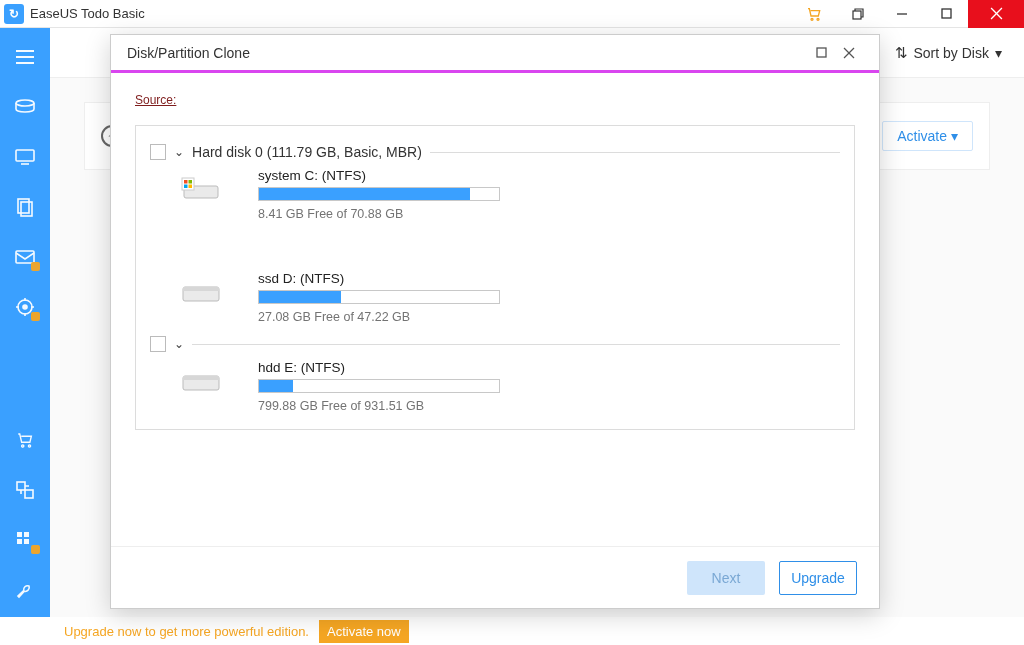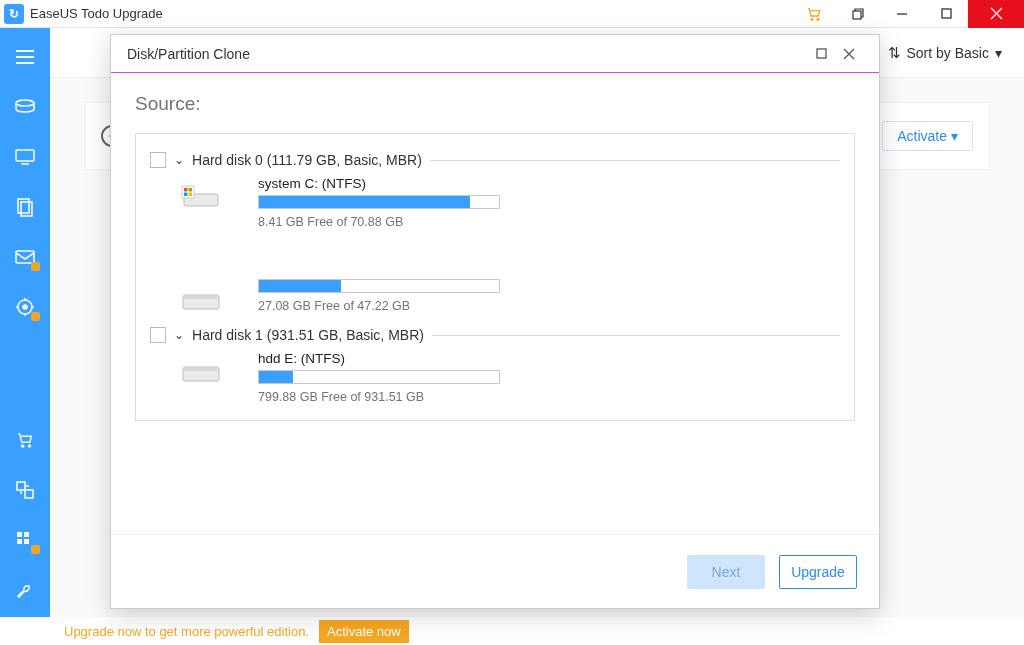--- a/index.html
+++ b/index.html
@@ -31,54 +31,54 @@
   .target-ico { width:22px; height:22px; border:2px solid #666; border-radius:50%; display:flex; align-items:center; justify-content:center; font-size:11px;}
   .adv-btn { margin-left:auto; font-size:14px; color:#2f8fe8; border:1px solid #cfe5fb; background:#fff; padding:6px 14px; border-radius:2px; display:flex; gap:4px; align-items:center;}
 
   
   .promo { position:absolute; left:50px; right:17px; bottom:0; height:28px; background:#fff; display:flex; align-items:center; padding:0 14px; gap:10px; font-size:13px;}
   .promo .msg { color:#f5a623; }
   .promo .act { background:#f5a623; color:#fff; padding:4px 8px; font-size:13px;}
 
   
   .modal { position:absolute; left:110px; top:34px; width:770px; height:575px; background:#fff; border:1px solid #ccc; box-shadow:0 6px 24px rgba(0,0,0,.18); display:flex; flex-direction:column;}
-  .modal-head { height:38px; display:flex; align-items:center; padding:0 16px; border-bottom:1px solid #d946ef; font-size:14px; color:#333;}
+  .modal-head { height:38px; display:flex; align-items:center; padding:0 16px; border-bottom:3px solid #d946ef; font-size:14px; color:#333;}
   .modal-head .spacer { flex:1; }
   .mh-btn { width:28px; height:28px; display:flex; align-items:center; justify-content:center; color:#555; font-size:13px;}
 
   .modal-body { flex:1; padding:14px 24px 6px 24px; overflow:auto; }
-  .src-label { font-size:19px; color:#737373; margin:6px 0 18px 0;}
+  .src-label { font-size:12px; color:#7f1d1d; margin:6px 0 18px 0;text-decoration:underline;}
   .disk-group { border:1px solid #dcdcdc; padding:14px 14px 4px 14px; }
 
   .disk-row { display:flex; align-items:center; gap:8px; font-size:14px; color:#333; margin:4px 0 8px 0;}
   .disk-row .line { flex:1; height:1px; background:#dcdcdc; }
   .chk { width:16px; height:16px; border:1px solid #bbb; background:#fff; }
   .disc { transform:rotate(0deg); font-size:12px; color:#444;}
 
   .parts { display:flex; gap:50px; flex-wrap:wrap; margin:6px 0 12px 30px;}
   .part { display:flex; gap:12px; width:320px;}
   .part-ico { width:42px; height:30px; margin-top:6px; display:flex; align-items:center; justify-content:center;}
   .drive-svg { width:42px; height:26px; }
   .part-info { flex:1;margin-left:24px; }
   .part-name { font-size:13.5px; color:#222; margin-bottom:4px;}
   .bar { width:100%; height:14px; border:1px solid #c8c8c8; background:#fff; position:relative; margin-bottom:6px;}
   .bar-fill { position:absolute; left:0; top:0; bottom:0; background:#3aa0ff;}
   .part-free { font-size:12.5px; color:#737373;}
 
-  .modal-foot { height:74px; border-top:1px solid #eee; display:flex; align-items:center; justify-content:flex-end; padding:0 22px; gap:14px;}
+  .modal-foot { height:62px; border-top:1px solid #eee; display:flex; align-items:center; justify-content:flex-end; padding:0 22px; gap:14px;}
   .btn { min-width:78px; height:34px; display:flex; align-items:center; justify-content:center; font-size:14px; border-radius:2px; }
   .btn-next { background:#cfe5fb; color:#7aa8d4; }
   .btn-cancel { border:1px solid #2f8fe8; color:#2f8fe8; background:#fff;}
 </style>
 </head>
 <body>
 
 <div class="titlebar">
   <div class="logo">↻</div>
-  <div class="title">EaseUS Todo Upgrade</div>
+  <div class="title">EaseUS Todo Basic</div>
   <div class="spacer"></div>
   <div class="tb-btn cart">
     <svg width="16" height="16" viewBox="0 0 24 24" fill="none" stroke="#f5a623" stroke-width="2">
         <circle cx="9" cy="20" r="1.5"></circle>
         <circle cx="18" cy="20" r="1.5"></circle>
         <path d="M3 4h2l2.5 11h11l2-8H7"></path>
       </svg>
   </div>
   <div class="tb-btn">
     <svg width="12" height="12" viewBox="0 0 12 12" fill="none" stroke="#333" stroke-width="1.2">
@@ -174,21 +174,21 @@
       <svg width="20" height="20" viewBox="0 0 20 20" fill="none" stroke="#fff" stroke-width="1.6">
           <path d="M14 6a4 4 0 0 0-5.3 4.7L3 16l1 1 5.3-5.7A4 4 0 0 0 14 6z"></path>
         </svg>
     </div>
   </div>
 
   <div class="main">
     <div class="toolbar">
       <div class="sort">
         <span class="sort-ico">⇅</span>
-        <span>Sort by Basic</span>
+        <span>Sort by Disk</span>
         <span>▾</span>
       </div>
     </div>
 
     <div class="content-area">
       <div class="target-row">
         <div class="target-ico">✦</div>
         <div style="flex:1"></div>
         <div class="adv-btn">
           <span>Activate</span>
@@ -251,31 +251,31 @@
             </div>
           </div>
           <div class="part">
             <div class="part-ico">
               <svg class="drive-svg" viewBox="0 0 42 26">
                 <rect x="3" y="8" width="36" height="14" rx="2" fill="#eaeaea" stroke="#bbb"></rect>
                 <rect x="3" y="8" width="36" height="4" fill="#d7d7d7"></rect>
               </svg>
             </div>
             <div class="part-info">
+              <div class="part-name">ssd D: (NTFS)</div>
               <div class="bar">
                 <div class="bar-fill" style="width:34%"></div>
               </div>
               <div class="part-free">27.08 GB Free of 47.22 GB</div>
             </div>
           </div>
         </div>
         <div class="disk-row">
           <span class="chk"></span>
           <span class="disc">⌄</span>
-          <span>Hard disk 1 (931.51 GB, Basic, MBR)</span>
           <span class="line"></span>
         </div>
         <div class="parts">
           <div class="part">
             <div class="part-ico">
               <svg class="drive-svg" viewBox="0 0 42 26">
                 <rect x="3" y="8" width="36" height="14" rx="2" fill="#eaeaea" stroke="#bbb"></rect>
                 <rect x="3" y="8" width="36" height="4" fill="#d7d7d7"></rect>
               </svg>
             </div>

